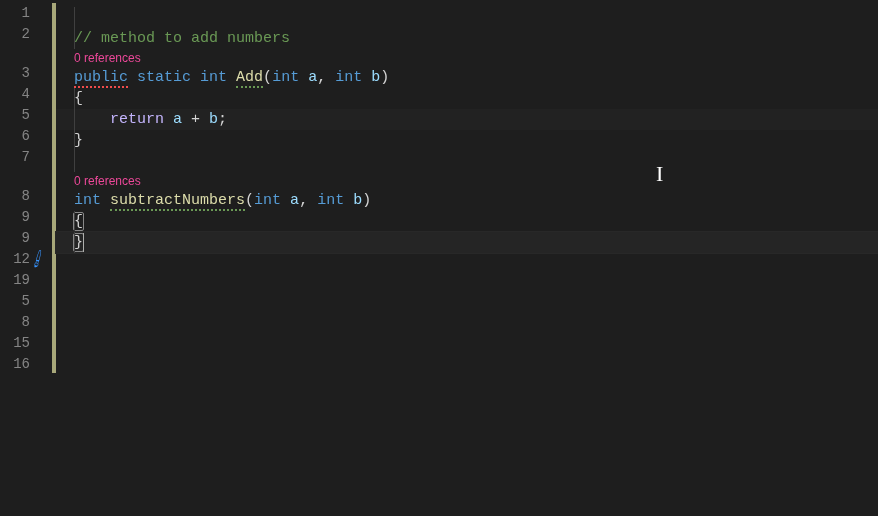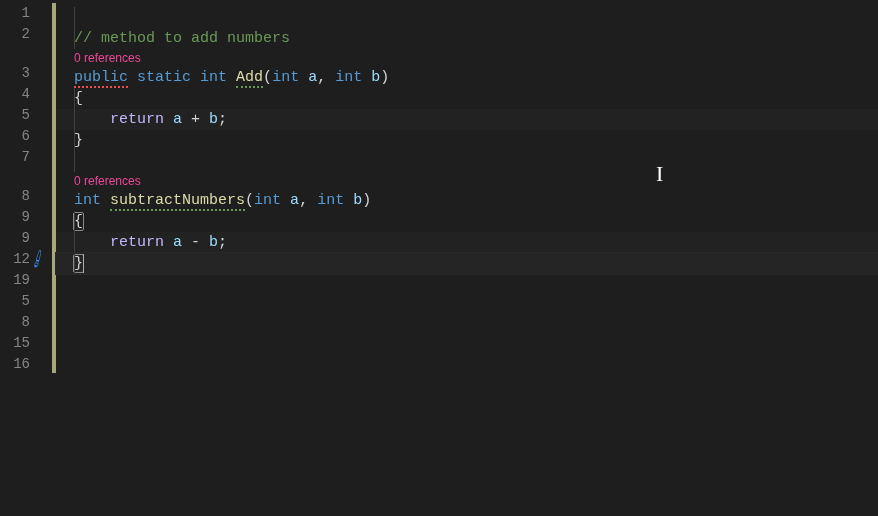--- a/index.html
+++ b/index.html
@@ -156,21 +156,20 @@
     <div class="codelens">0 references</div>
     <div class="line"><span class="keyword squiggle-red">public</span><span class="punctuation"> </span><span class="keyword">static</span><span class="punctuation"> </span><span class="type">int</span><span class="punctuation"> </span><span class="method squiggle-green">Add</span><span class="punctuation">(</span><span class="type">int</span><span class="punctuation"> </span><span class="variable">a</span><span class="punctuation">, </span><span class="type">int</span><span class="punctuation"> </span><span class="variable">b</span><span class="punctuation">)</span></div>
     <div class="line"><span class="indent-guide"></span><span class="punctuation">{</span></div>
     <div class="line highlight-line"><span class="indent-guide"></span>    <span class="control">return</span><span class="punctuation"> </span><span class="variable">a</span><span class="punctuation"> + </span><span class="variable">b</span><span class="punctuation">;</span></div>
     <div class="line"><span class="indent-guide"></span><span class="punctuation">}</span></div>
     <div class="line"><span class="indent-guide"></span></div>
 
     <div class="codelens">0 references</div>
     <div class="line"><span class="type">int</span><span class="punctuation"> </span><span class="method squiggle-green">subtractNumbers</span><span class="punctuation">(</span><span class="type">int</span><span class="punctuation"> </span><span class="variable">a</span><span class="punctuation">, </span><span class="type">int</span><span class="punctuation"> </span><span class="variable">b</span><span class="punctuation">)</span></div>
     <div class="line"><span class="indent-guide"></span><span class="punctuation brace-match">{</span></div>
-    <div class="line highlight-line"><span class="indent-guide"></span>    <span class="control">return</span><span class="punctuation"> </span><span class="variable">a</span><span class="punctuation"> - </span><span class="variable">b</span><span class="punctuation">;</span></div>
     <div class="line current-line"><span class="indent-guide"></span><span class="punctuation brace-match">}</span><span class="text-cursor" style="left:27px;"></span></div>
     <div class="line"></div>
     <div class="line"></div>
     <div class="line"></div>
     <div class="line"></div>
     <div class="line"></div>
 
     <div class="ibeam-cursor" style="left:600px; top:163px;">I</div>
   </div>
 </div>

